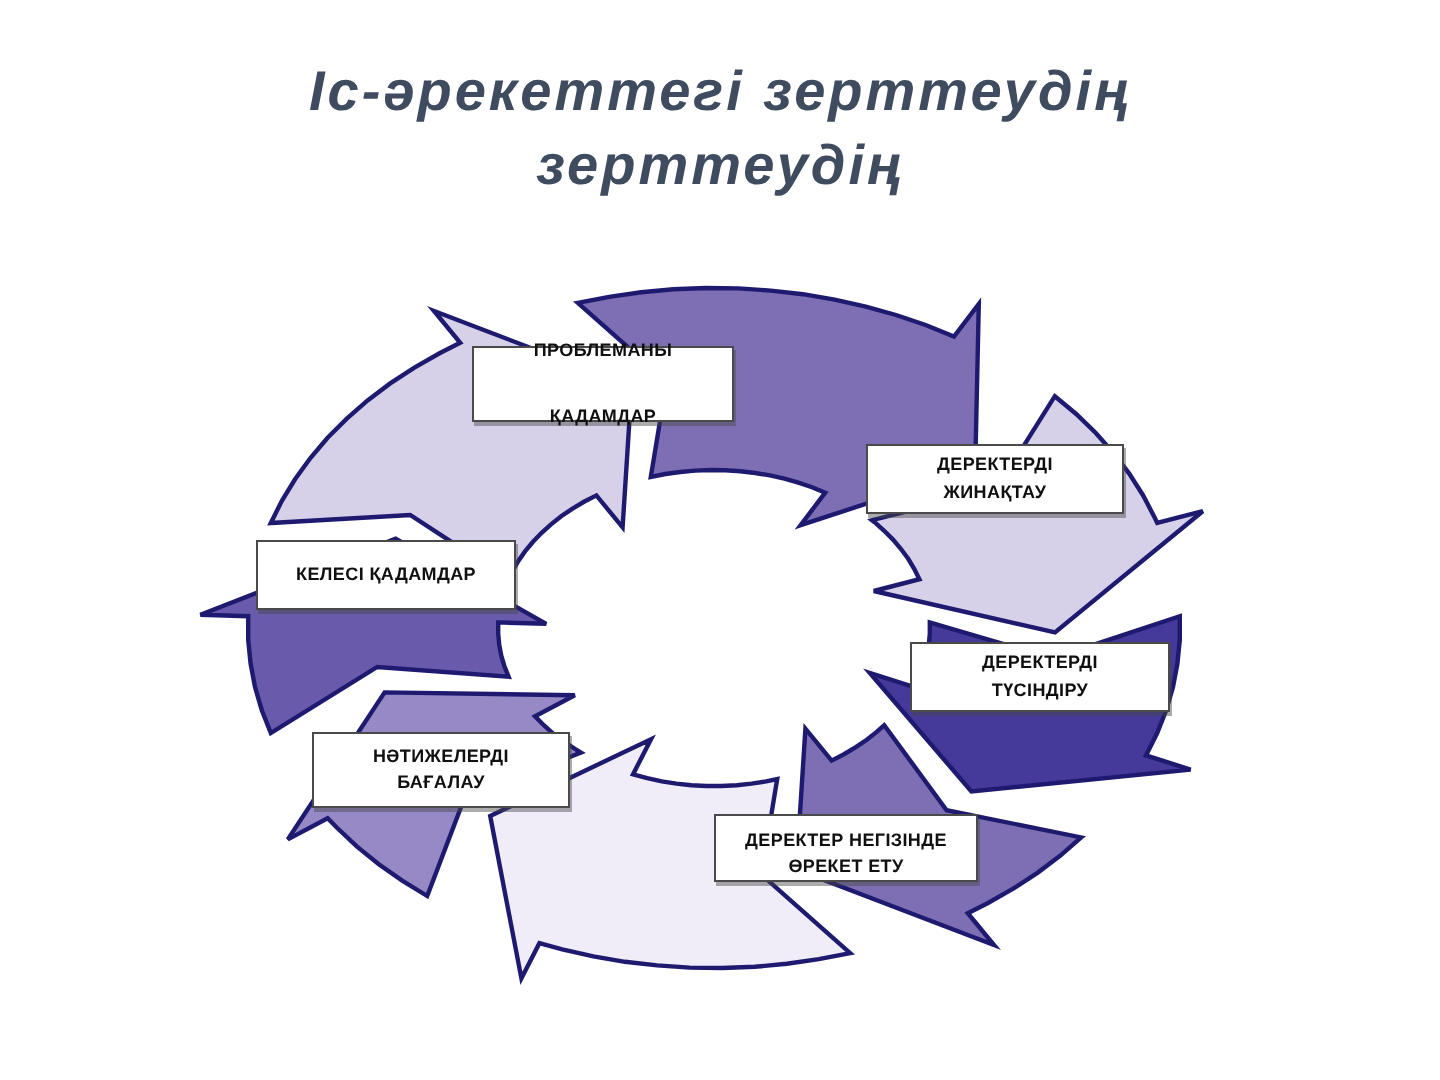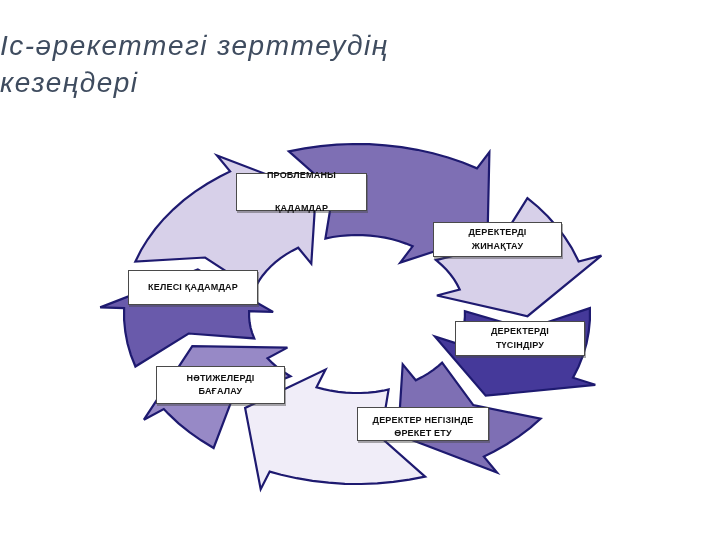--- a/index.html
+++ b/index.html
@@ -6,27 +6,27 @@
   .slide{
     position:relative;
     width:720px;height:540px;
     background:#ffffff;
     overflow:hidden;
     font-family:"Liberation Sans", sans-serif;
   }
   .title{
     position:absolute;
     left:0; top:28px; width:720px;
-    text-align:left;
+    text-align:center;
     font-style:italic;
     font-size:28px;
     line-height:1.32;
     letter-spacing:1.5px;
     color:#3F4C5F;
-    font-weight:400;
+    font-weight:700;
   }
   .cycle-svg{
     position:absolute; left:0; top:0;
   }
   .step-box{
     position:absolute;
     background:#ffffff;
     border:1px solid #4a4a4a;
     box-shadow:1px 2px 0 rgba(70,70,70,.45);
     display:flex;
@@ -50,21 +50,21 @@
   #box-evaluate-results{left:156px; top:366px; width:127px; height:36px;}
   #box-next-steps      {left:128px; top:270px; width:128px; height:33px;}
 </style>
 </head>
 <body>
 
 <div class="slide">
 
   <div class="title">
     <div>Іс-әрекеттегі зерттеудің</div>
-    <div>кезеңдері</div>
+    <div>зерттеудің</div>
   </div>
 
   <svg class="cycle-svg" id="cycle-svg" width="720" height="540" viewBox="0 0 720 540">
       <polygon points="425.1,476.6 409.4,479.6 393.4,481.9 377.3,483.4 361.1,484.0 344.8,483.8 328.6,482.7 312.5,480.9 296.7,478.2 281.1,474.7 269.7,471.6 260.7,489.2 245.1,408.0 325.5,369.6 316.5,387.2 323.6,389.1 330.9,390.7 338.2,391.8 345.7,392.6 353.2,393.0 360.8,393.0 368.3,392.6 375.8,391.8 383.1,390.7 388.6,389.5 380.7,437.3" fill="#F0EDF8" stroke="#1E1A70" stroke-width="2.2" stroke-linejoin="miter"></polygon>
       <polygon points="135.4,261.5 141.0,250.3 147.6,239.5 155.2,229.0 163.8,218.9 173.4,209.3 183.8,200.2 195.1,191.7 207.2,183.8 220.0,176.5 230.1,171.4 217.0,155.5 315.8,193.2 311.3,263.7 298.2,247.7 292.0,250.9 286.1,254.4 280.6,258.1 275.5,262.2 270.7,266.5 266.4,271.0 262.5,275.7 259.1,280.6 256.2,285.7 254.3,289.6 205.1,257.5" fill="#D7D0E9" stroke="#1E1A70" stroke-width="2.2" stroke-linejoin="miter"></polygon>
       <polygon points="527.4,198.1 538.1,207.0 547.9,216.5 556.7,226.4 564.6,236.8 571.5,247.6 577.3,258.7 578.6,261.5 601.4,255.6 527.5,316.2 436.9,295.5 459.7,289.6 457.1,284.4 454.1,279.4 450.5,274.5 446.5,269.8 442.1,265.4 437.3,261.1 436.0,260.1 498.4,244.4" fill="#D7D0E9" stroke="#1E1A70" stroke-width="2.2" stroke-linejoin="miter"></polygon>
       <polygon points="213.6,448.0 201.1,440.3 189.4,432.1 178.5,423.3 168.5,413.9 163.8,409.1 143.9,419.7 192.3,346.2 287.4,347.6 267.5,358.2 271.9,362.6 276.7,366.9 282.0,370.8 287.6,374.5 290.5,376.3 232.3,398.9" fill="#9789C6" stroke="#1E1A70" stroke-width="2.2" stroke-linejoin="miter"></polygon>
       <polygon points="288.9,151.4 304.6,148.4 320.6,146.1 336.7,144.6 352.9,144.0 369.2,144.2 385.4,145.3 401.5,147.1 417.3,149.8 432.9,153.3 448.0,157.5 462.8,162.5 477.0,168.3 489.4,152.0 487.6,234.0 400.3,262.6 412.6,246.3 406.0,243.6 399.2,241.3 392.2,239.3 385.0,237.7 377.6,236.5 370.2,235.6 362.7,235.1 355.1,235.0 347.6,235.3 340.1,236.0 332.7,237.0 325.4,238.5 333.3,190.7" fill="#7E6FB4" stroke="#1E1A70" stroke-width="2.2" stroke-linejoin="miter"></polygon>
       <polygon points="540.6,418.7 530.2,427.8 518.9,436.3 506.8,444.2 494.0,451.5 483.9,456.6 497.0,472.5 398.2,434.8 402.7,364.3 415.8,380.3 422.0,377.1 427.9,373.6 433.4,369.9 438.5,365.8 442.1,362.6 473.3,405.1" fill="#7E6FB4" stroke="#1E1A70" stroke-width="2.2" stroke-linejoin="miter"></polygon>
       <polygon points="135.4,366.5 130.9,355.1 127.5,343.5 125.3,331.8 124.1,319.9 124.1,308.1 100.2,307.4 197.8,269.4 273.1,311.9 249.1,311.2 249.1,316.8 249.6,322.3 250.6,327.7 252.2,333.1 254.3,338.4 188.6,333.5" fill="#695AAB" stroke="#1E1A70" stroke-width="2.2" stroke-linejoin="miter"></polygon>

